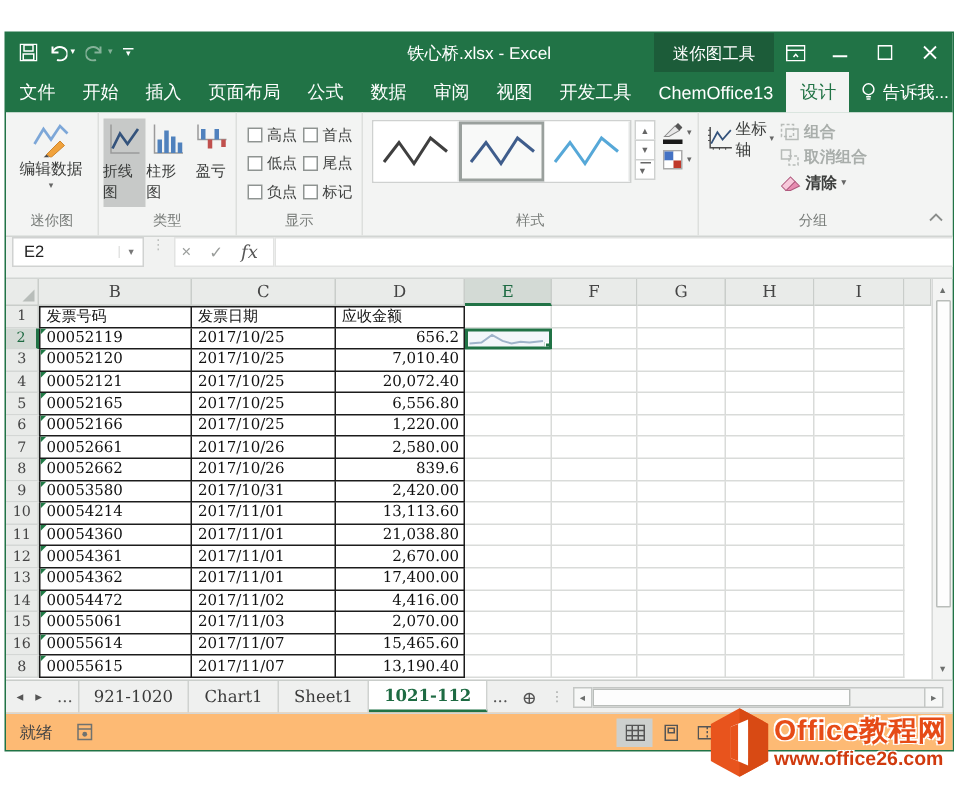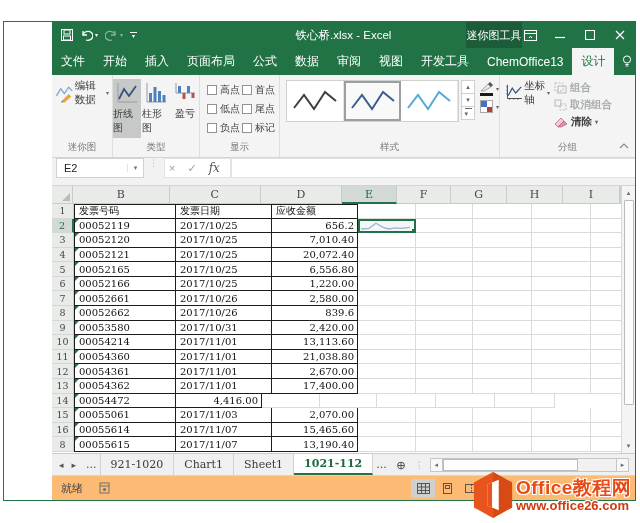--- a/index.html
+++ b/index.html
@@ -1,47 +1,47 @@
 <!DOCTYPE html>
 <html><head>
 <meta charset="utf-8">
 <style>
   * { margin:0; padding:0; box-sizing:border-box; }
   html,body { width:640px; height:523px; }
   body { font-family:"Liberation Sans",sans-serif; background:#fff; overflow:hidden; }
   .stage { position:relative; width:640px; height:523px; background:#fff; }
   .xl-window { position:absolute; left:3px; top:21px; width:633px; height:480px;
-    border:1px solid #217346; background:#fff; display:flex; flex-direction:column;padding-left:48px; }
+    border:1px solid #217346; background:#fff; display:flex; flex-direction:column; }
 
   
   .titlebar { height:26px; background:#217346; color:#fff; display:flex; align-items:center; position:relative; flex:0 0 auto; }
   .qat { display:flex; align-items:center; gap:7px; margin-left:9px; z-index:2; }
   .qat svg { display:block; }
   .qat .dim { opacity:.45; }
   .caret { font-size:6px; line-height:6px; color:#fff; }
   .title-text { position:absolute; left:0; right:0; text-align:center; font-size:11.5px; color:#fff; }
-  .ctx-patch { position:absolute; left:414px; top:0; bottom:0; width:56px; background:#1c5c39;
+  .ctx-patch { position:absolute; left:432px; top:0; bottom:0; width:80px; background:#1c5c39;
     display:flex; align-items:center; justify-content:center; font-size:11px; color:#fff; z-index:2; }
   .winbtns { margin-left:auto; display:flex; height:100%; z-index:2; }
   .winbtn { width:30px; height:100%; display:flex; align-items:center; justify-content:center; color:#fff; font-size:12px; }
 
   
   .tabrow { height:27px; background:#217346; display:flex; align-items:stretch; color:#fff; flex:0 0 auto; }
   .rtabs { display:flex; align-items:stretch; }
   .rtab { display:flex; align-items:center; padding:0 9px; font-size:12px; cursor:default; white-space:nowrap; }
   .rtab.active { background:#f3f4f3; color:#217346; }
   .tabrow-right { margin-left:auto; display:flex; align-items:center; }
   .trbtn { display:flex; align-items:center; gap:4px; padding:0 8px; font-size:11.5px; white-space:nowrap; }
 
   
   .ribbon { height:83px; background:#f3f4f3; border-bottom:1px solid #d2d5d3; display:flex; position:relative; flex:0 0 auto; color:#3c3e3d; }
   .rgroup { display:flex; flex-direction:column; border-right:1px solid #dddfdd; position:relative; }
   .rg-body { flex:1; display:flex; align-items:flex-start; }
   .rg-label { text-align:center; font-size:9.5px; color:#777b78; padding:1px 0 3px; }
-  .bigbtn { width:54px; margin:4px 3px 0; display:flex; align-items:center; gap:1px; font-size:10.5px;justify-content:center; }
+  .bigbtn { width:54px; margin:4px 3px 0; display:flex; flex-direction:column; align-items:center; gap:1px; font-size:10.5px;justify-content:center; }
   .g-spark { width:62px; }
   .g-type { width:92px; }
   .typebtn { width:28px; margin-top:4px; display:flex; flex-direction:column; align-items:center; gap:2px; font-size:10px; padding:2px 0 3px; }
   .typebtn.sel { background:#c7c9c8; }
   .g-show { width:84px; }
   .checks { display:grid; grid-template-columns:1fr 1fr; gap:5px 2px; padding:8px 4px 0 7px; width:100%; }
   .chk { display:flex; align-items:center; gap:3px; font-size:10px; white-space:nowrap; }
   .chk .box { width:10px; height:10px; background:#fff; border:1px solid #8f9492; flex:0 0 auto; }
   .g-style { width:224px; }
   .gallery { display:flex; margin:5px 0 0 6px; border:1px solid #cfd1d0; background:#fff; }
@@ -634,20 +634,21 @@
               <div class="cell cw-h lite"></div>
               <div class="cell cw-i lite"></div>
               <div class="cell cw-x"></div>
             </div>
             <div class="grow">
               <div class="gut">14</div>
               <div class="cell cw-b dark dark-left pad-l">
                 <span class="tri"></span>
                 <span>00054472</span>
               </div>
+              <div class="cell cw-c dark pad-l">2017/11/02</div>
               <div class="cell cw-d dark num">4,416.00</div>
               <div class="cell cw-e lite"></div>
               <div class="cell cw-f lite"></div>
               <div class="cell cw-g lite"></div>
               <div class="cell cw-h lite"></div>
               <div class="cell cw-i lite"></div>
               <div class="cell cw-x"></div>
             </div>
             <div class="grow">
               <div class="gut">15</div>

